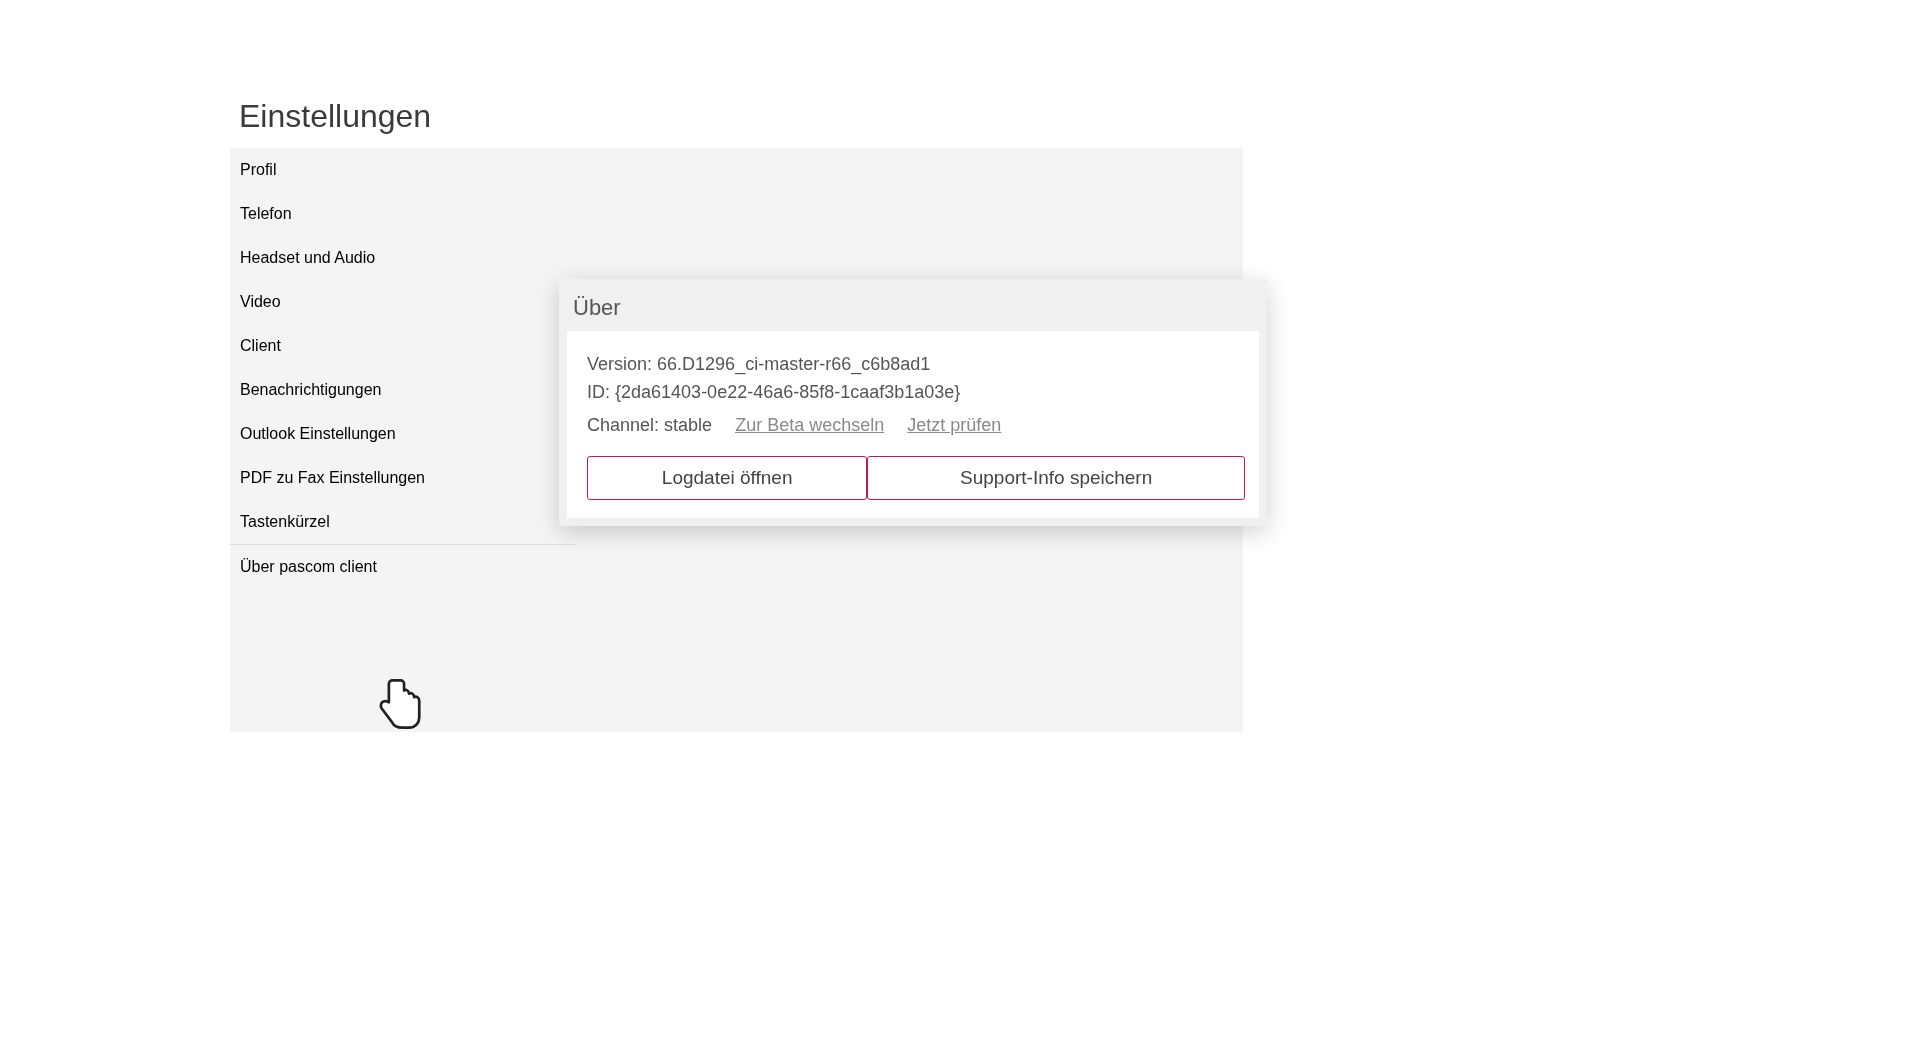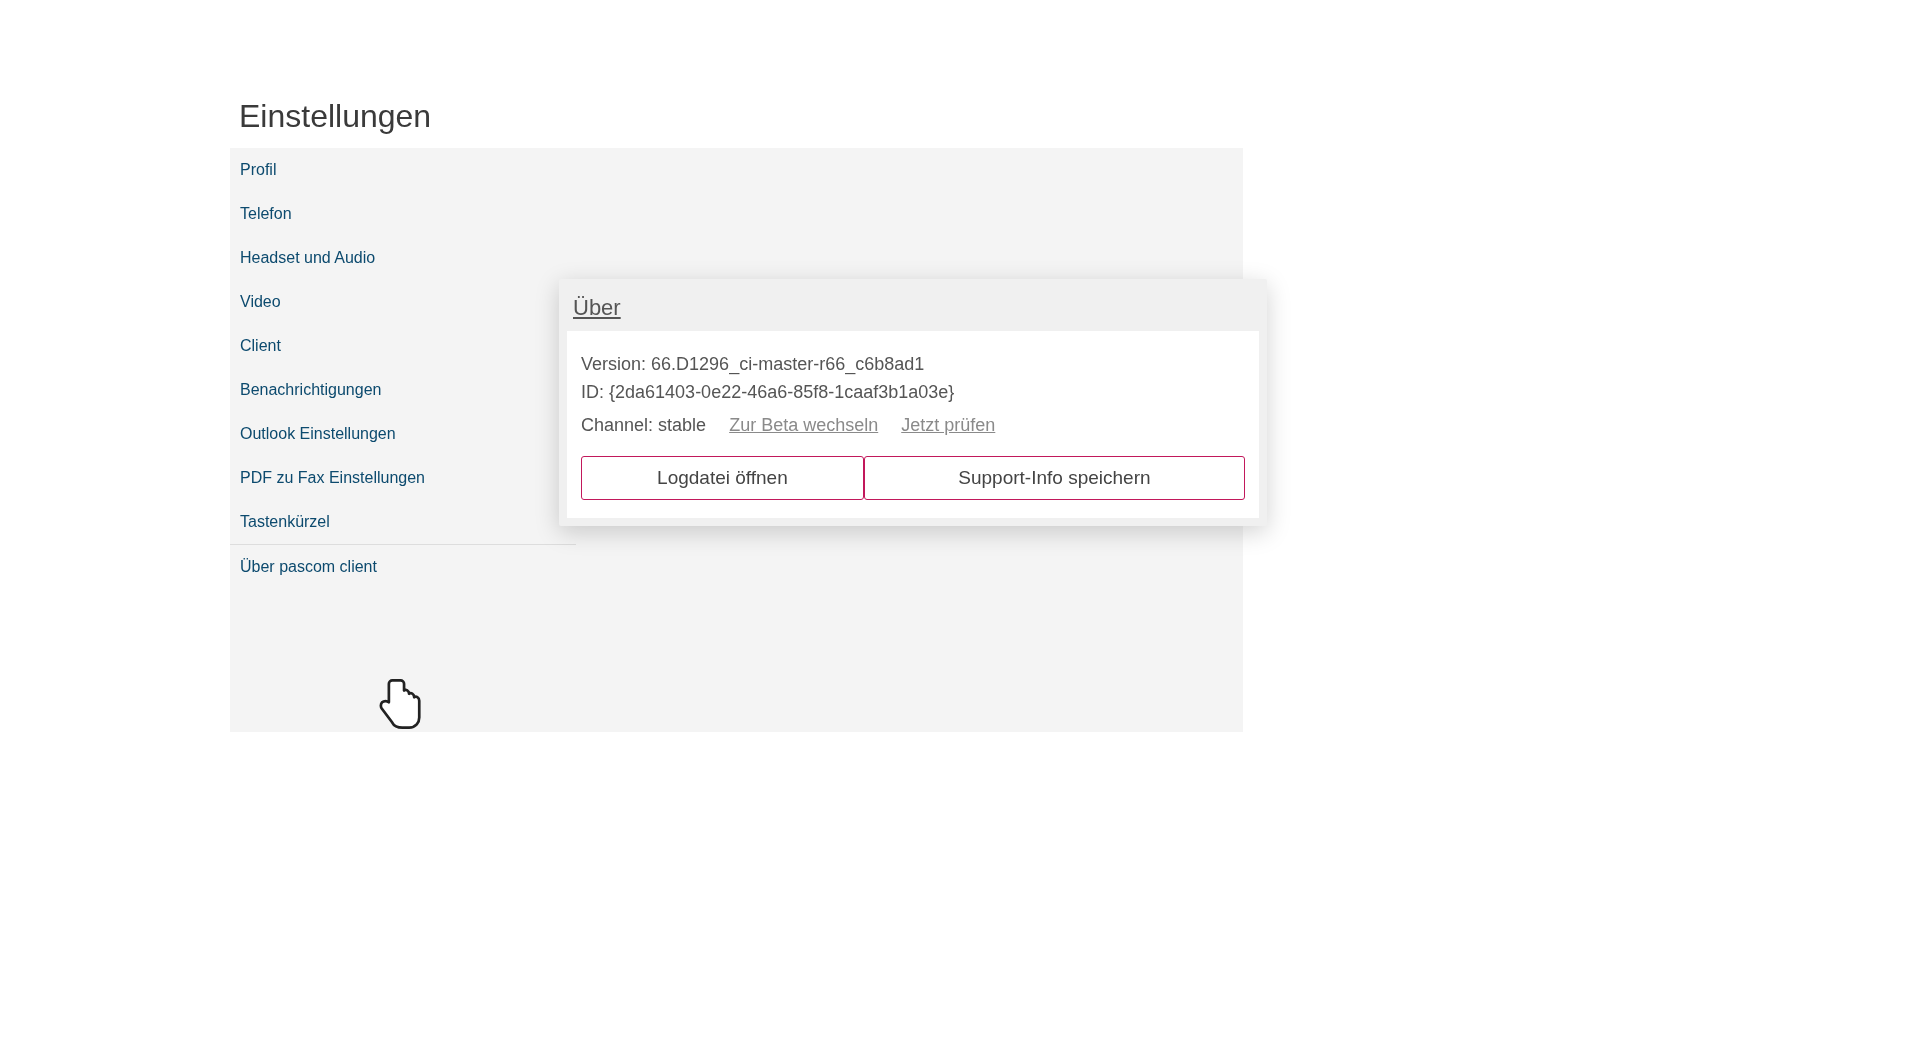--- a/index.html
+++ b/index.html
@@ -29,47 +29,46 @@
     }
     .sidebar {
       position: absolute;
       left: 0;
       top: 0;
       width: 346px;
     }
     .sidebar-item {
       padding: 13px 10px;
       font-size: 16px;
-      color: #0c4a6e;
+      color: #000000;
       cursor: pointer;
     }
     .sidebar-separator {
       border-top: 1px solid #ddd;
       margin: 0 0;
     }
     .about-card {
       position: absolute;
       left: 559px;
       top: 279px;
       width: 708px;
       background: #f0f0f0;
       box-shadow: 0 6px 24px rgba(0,0,0,0.18);
       border-radius: 2px;
       padding: 0;
     }
     .about-card-title {
       font-size: 22px;
       color: #555;
       padding: 16px 14px 10px 14px;
-      text-decoration: underline;
     }
     .about-inner {
       background: #ffffff;
       margin: 0 8px 8px 8px;
-      padding: 20px 14px 18px 14px;
+      padding: 20px 14px 18px 20px;
     }
     .about-line {
       font-size: 18px;
       color: #555;
       line-height: 1.55;
     }
     .channel-row {
       margin-top: 8px;
       font-size: 18px;
       color: #555;

